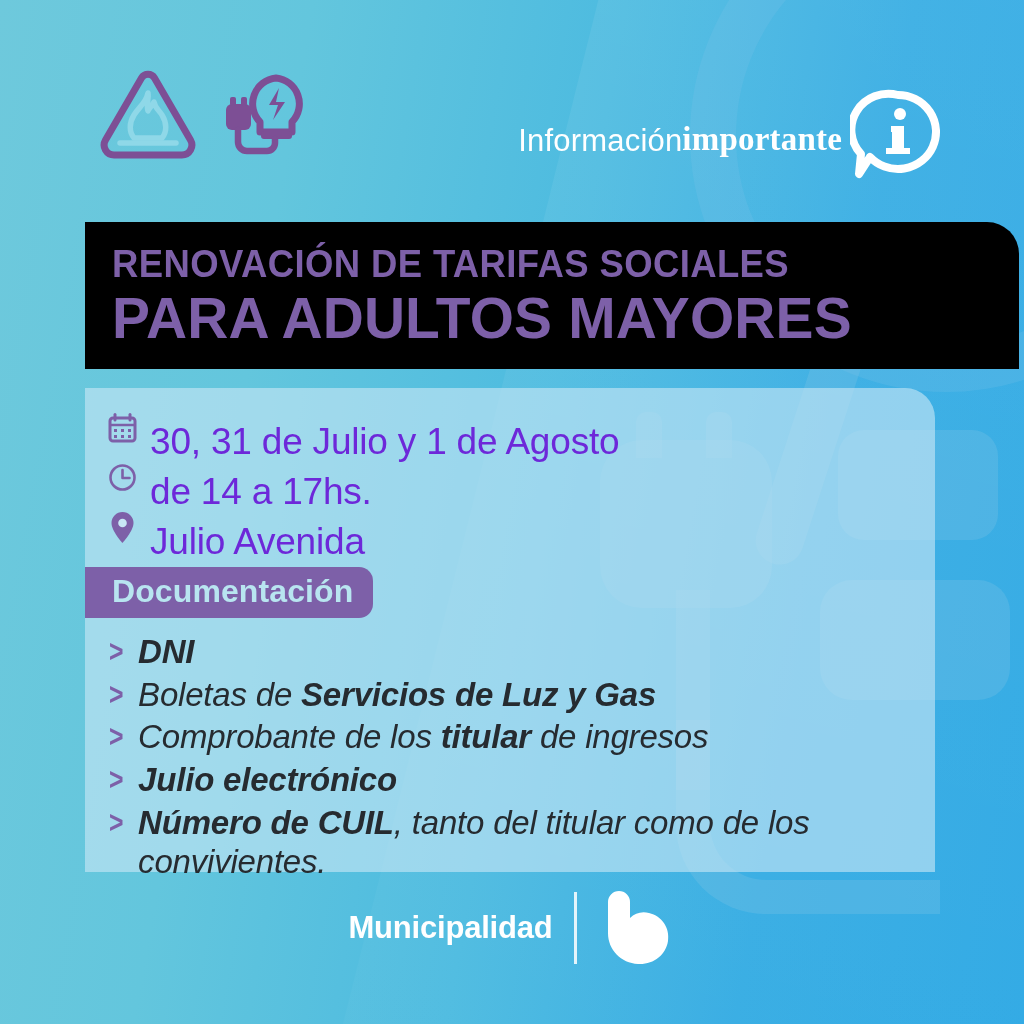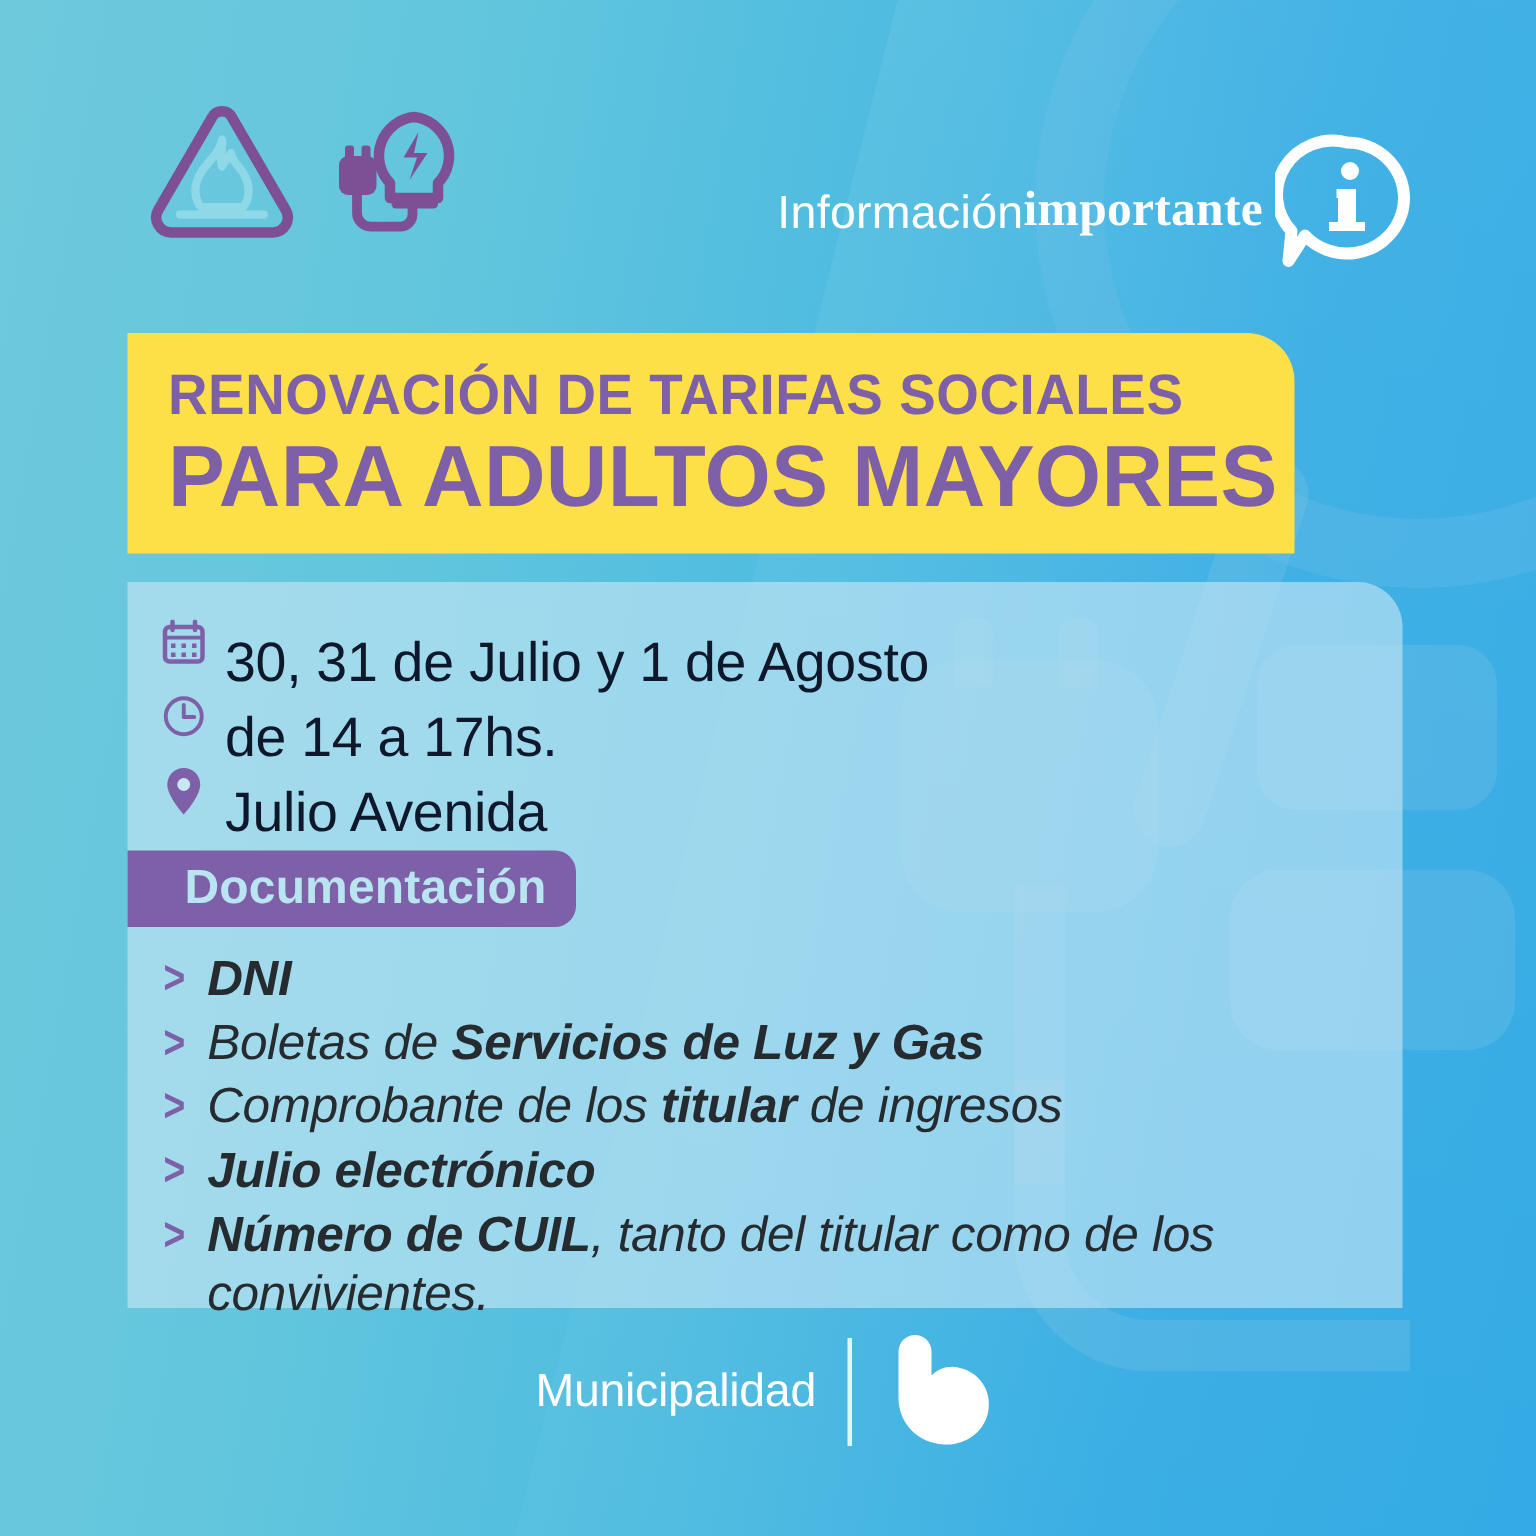--- a/index.html
+++ b/index.html
@@ -159,23 +159,23 @@
     font-weight: 700;
     letter-spacing: 0.2px;
     font-family: Liberation Serif, serif;
   }
 
   
   .title-card {
     position: absolute;
     left: 85px;
     top: 222px;
-    width: 778px;
+    width: 934px;
     height: 147px;
-    background: #fde047;
+    background: #000000;
     border-radius: 0 32px 0 0;
     box-sizing: border-box;
     padding: 22px 0 0 27px;
   }
   .title-small {
     color: #7d60a8;
     font-size: 38px;
     font-weight: 700;
     letter-spacing: 0.4px;
     line-height: 1.06;
@@ -209,42 +209,42 @@
   }
 
   .meta-row {
     display: flex;
     align-items: center;
     gap: 13px;
     margin-bottom: 3px;
     height: 47px;
   }
   .meta-text {
-    color: #0f172a;
+    color: #6d28d9;
     font-size: 37px;
     font-weight: 400;
     letter-spacing: -0.2px;
     white-space: nowrap;
     margin-top: 28px;
   }
   .meta-ico {
     width: 30px;
     height: 34px;
     flex: 0 0 30px;
     display: flex;
     align-items: center;
     justify-content: center;
   }
 
   
   .doc-badge {
     display: inline-block;
     margin-top: 13px;
     margin-left: -22px;
-    padding: 6px 20px 8px 38px;
+    padding: 6px 20px 8px 27px;
     background: #7d60a8;
     border-radius: 0 14px 14px 0;
     color: #b8e5f0;
     font-size: 32px;
     font-weight: 700;
     letter-spacing: 0.1px;
   }
 
   
   .doc-list {
@@ -287,21 +287,21 @@
     justify-content: center;
     align-items: center;
     gap: 21px;
   }
   .muni-words {
     display: flex;
     flex-direction: row;
     align-items: flex-end;
     color: #ffffff;
     line-height: 1.12;
-    font-weight: 400;
+    font-weight: 700;
     font-size: 31px;
     letter-spacing: -0.2px;
   }
   .divider {
     width: 3px;
     height: 72px;
     background: rgba(255,255,255,0.85);
   }
 </style>
 </head>

